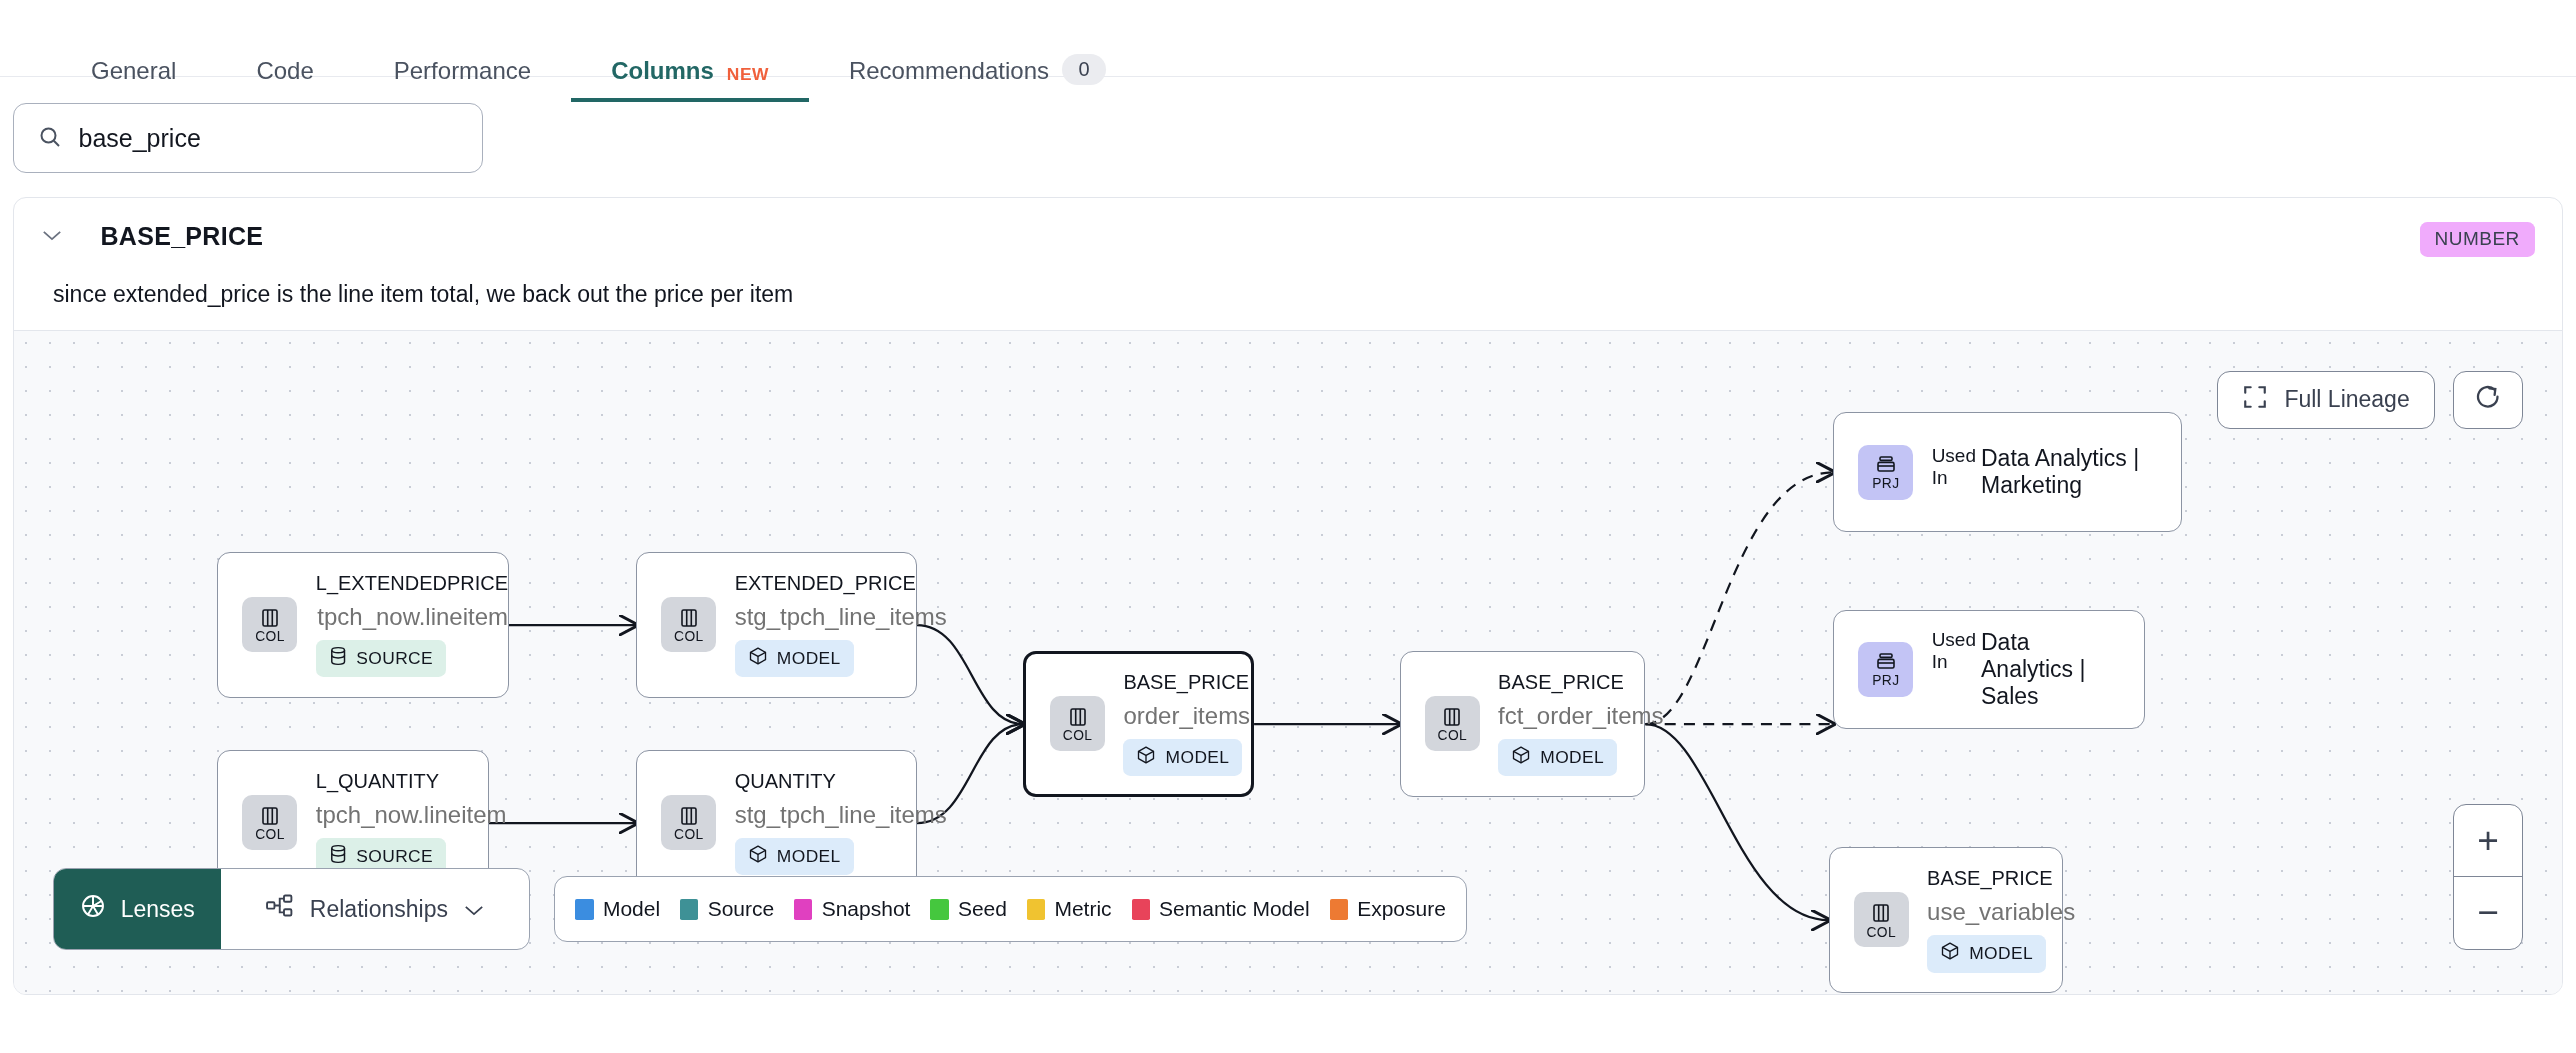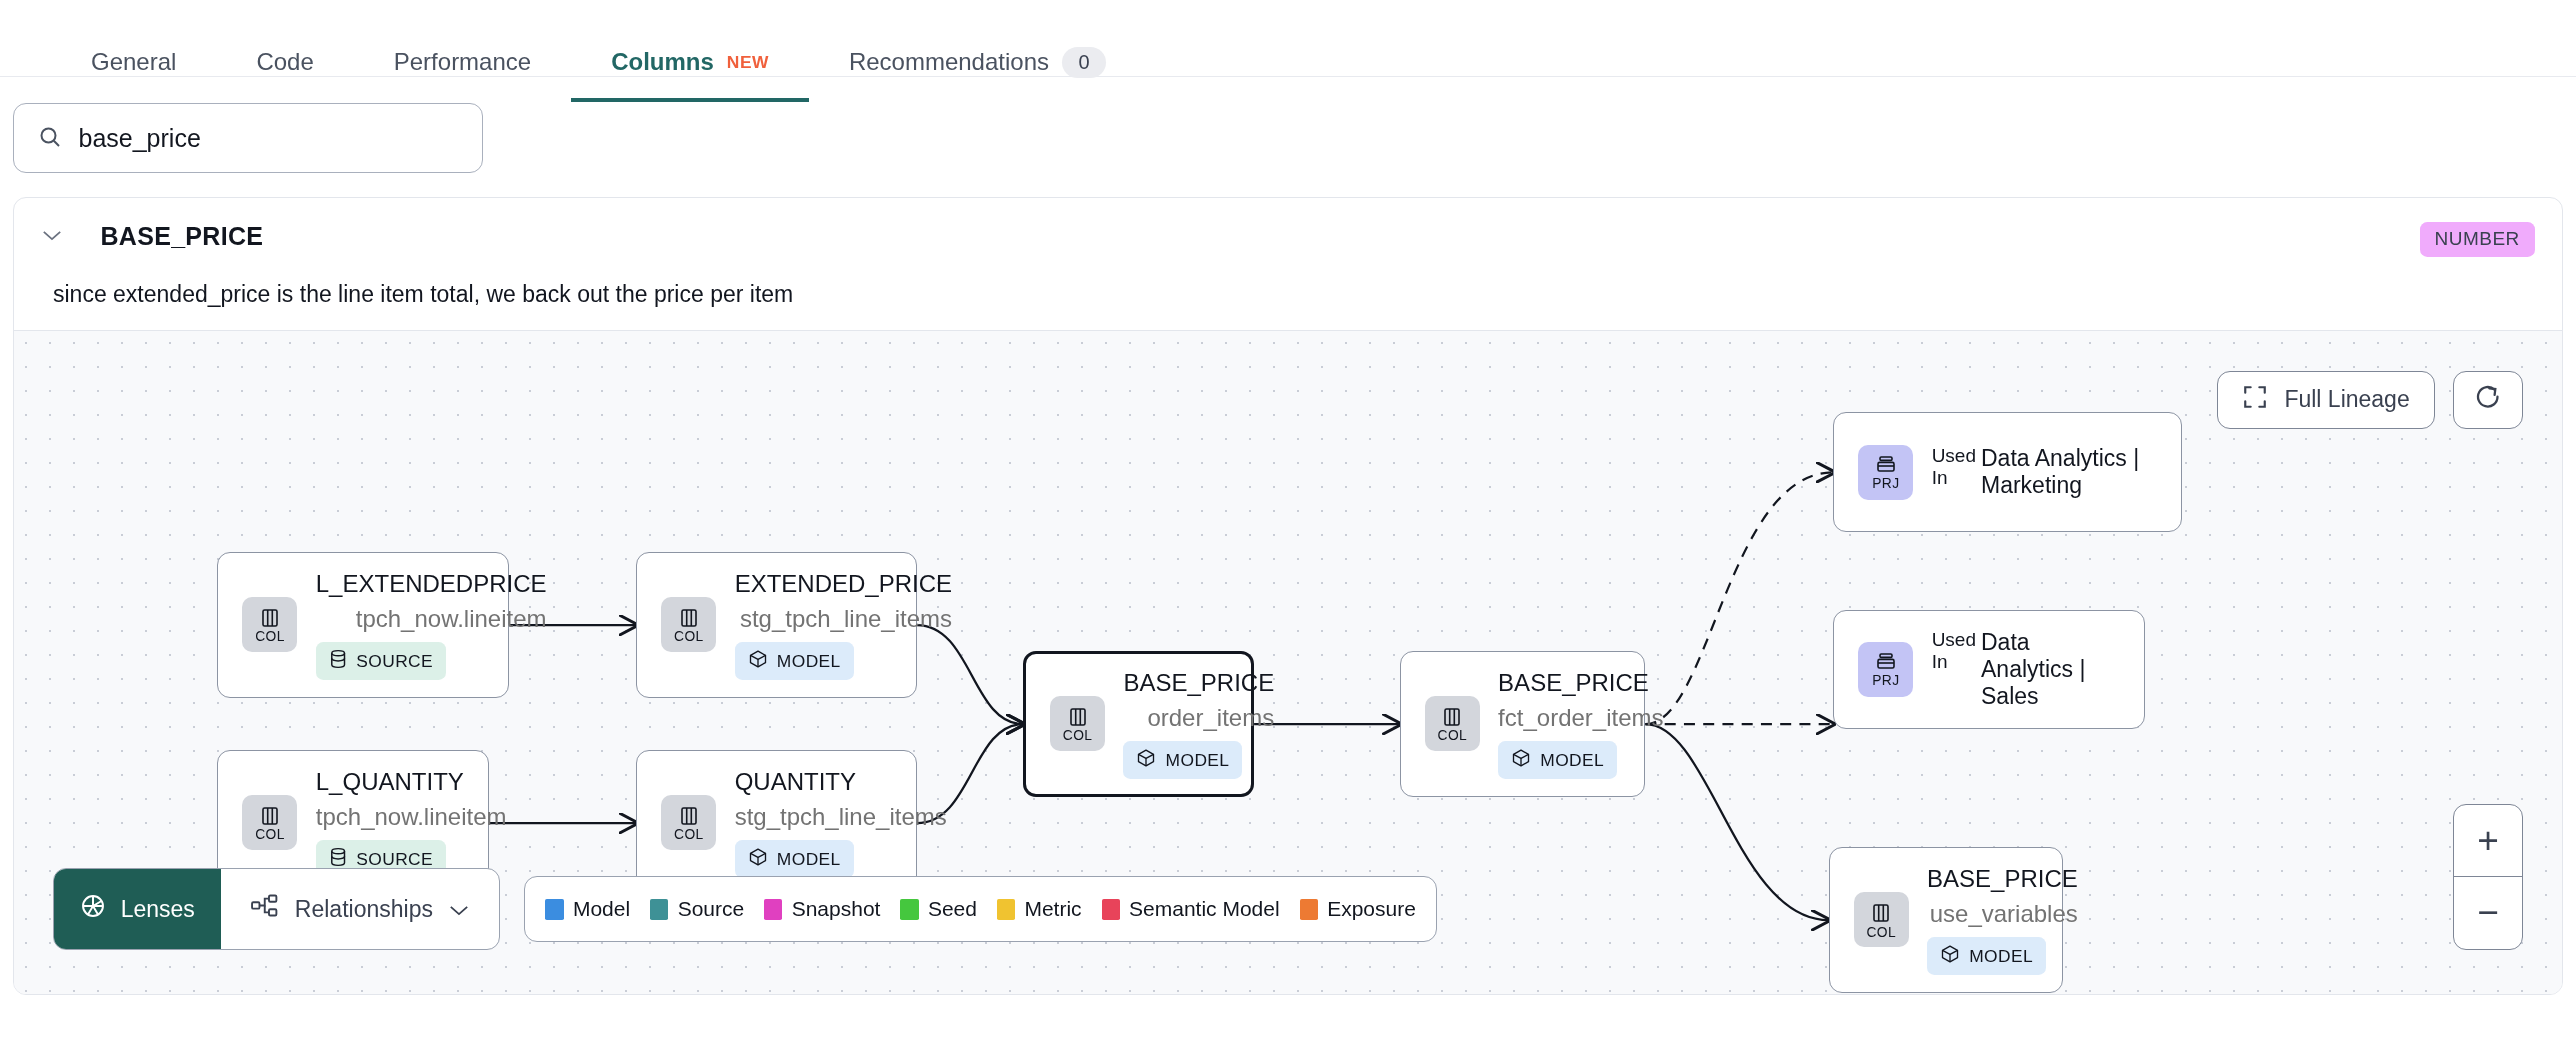--- a/index.html
+++ b/index.html
@@ -17,21 +17,21 @@
     border-bottom: 1.8px solid #E8EAEF;
     display: flex;
     align-items: center;
     padding-left: 51px;
     gap: 0;
   }
   .tab {
     position: relative;
     height: 77px;
     display: flex;
-    align-items: center;
+    align-items: flex-end;
     gap: 13px;
     padding: 16px 40px;
     font-size: 24px;
     color: #4A5260;
     cursor: pointer;
     white-space: nowrap;
     margin-top: 48px;
   }
   .tab.active { color: #226765; font-weight: bold; }
   .tab.active::after {
@@ -150,21 +150,21 @@
     text-align: center;
   }
   .node-badge.prj { background: #C3C4F5; }
   .node-badge-label {
     font-size: 13.8px;
     color: #12161F;
     letter-spacing: 0.4px;
     line-height: 1;
   }
   .node-body { display: flex; flex-direction: column; gap: 7.3px; }
-  .node-title { font-size: 24px; color: #12161F; }
+  .node-title { font-size: 20px; color: #12161F; }
   .node-sub { font-size: 24px; color: #737373; text-align: right; }
   .node-tag {
     align-self: flex-start;
     display: inline-flex;
     align-items: center;
     gap: 9.2px;
     font-size: 17.4px;
     color: #12161F;
     border-radius: 7.3px;
     padding: 6.4px 13px;
@@ -231,21 +231,21 @@
   #lenses-btn {
     background: #1F5D55;
     color: #fff;
     display: flex; align-items: center; gap: 14.7px;
     padding: 0 26px;
     font-size: 23px;
     cursor: pointer;
   }
   #relationships-btn {
     display: flex; align-items: center; gap: 16.5px;
-    padding: 0 30px;
+    padding: 0 45px;
     font-size: 23px;
     color: #3A4150;
     cursor: pointer;
   }
   #legend {
     height: 66px;
     display: flex; align-items: center; gap: 20px;
     background: #fff;
     border: 1.8px solid #9AA2B0;
     border-radius: 13px;

